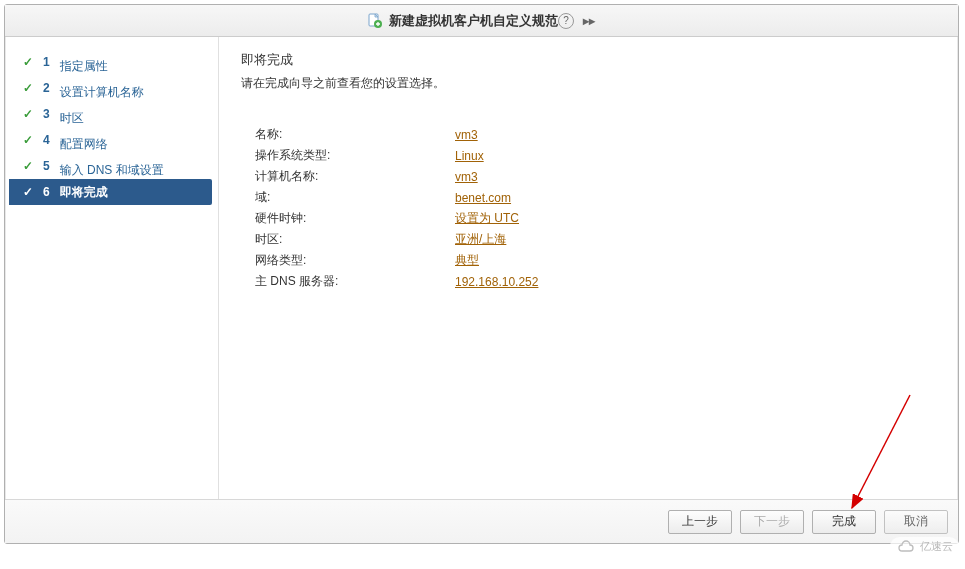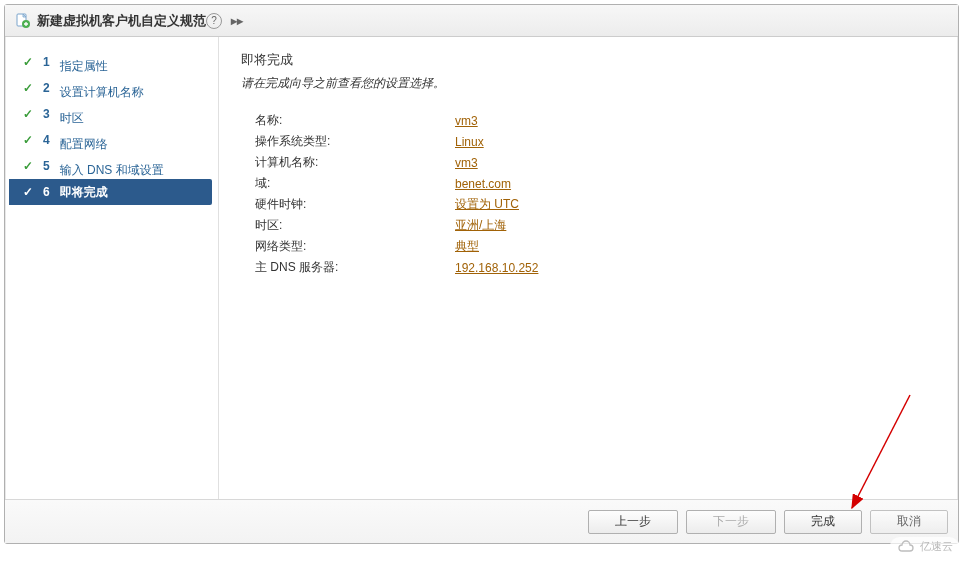--- a/index.html
+++ b/index.html
@@ -1,45 +1,45 @@
 <!DOCTYPE html>
 <html><head>
   <meta charset="utf-8">
   <style>
     * { box-sizing: border-box; margin: 0; padding: 0; }
     body { font-family: Arial, "Microsoft YaHei", sans-serif; font-size: 12px; color: #333; background: #fff; width: 965px; height: 569px; overflow: hidden; position: relative; }
     .dialog { width: 955px; height: 540px; margin: 4px; border: 1px solid #b0b0b0; border-radius: 3px; background: #fff; display: flex; flex-direction: column; box-shadow: inset 0 0 0 1px #e8e8e8; }
-    .titlebar { height: 32px; background: linear-gradient(#f7f7f7,#ececec); border-bottom: 1px solid #ccc; display: flex; align-items: center; padding: 0 10px; justify-content: flex-start; }
+    .titlebar { height: 32px; background: linear-gradient(#f7f7f7,#ececec); border-bottom: 1px solid #ccc; display: flex; align-items: center; padding: 0 10px; justify-content: center; }
     .titlebar-left { display: flex; align-items: center; gap: 6px; }
     .title-icon { width: 16px; height: 16px; display: inline-flex; align-items: center; justify-content: center; }
     .title-text { font-weight: bold; color: #333; font-size: 13px; }
     .titlebar-right { display: flex; align-items: center; gap: 8px; }
     .help-icon { width: 16px; height: 16px; border: 1px solid #999; border-radius: 50%; display: inline-flex; align-items: center; justify-content: center; color: #666; font-size: 10px; cursor: pointer; }
     .expand-icon { width: 14px; height: 14px; display: inline-flex; align-items: center; justify-content: center; cursor: pointer; color:#666; font-weight:bold; }
     .body { flex: 1; display: flex; }
     .sidebar { width: 214px; border-right: 1px solid #e0e0e0; padding: 12px 0 0 0; }
     .step { display: flex; align-items: center; height: 26px; padding: 0 10px 0 16px; gap: 8px; color: #333; }
     .step .check { width: 14px; height: 14px; display: inline-flex; align-items: center; justify-content: center; color: #3a9c3a; font-weight: bold; }
     .step .num { font-weight: bold; margin-right: 2px; }
     .step .label { white-space: nowrap; }
     .step.completed .label { color: #2a6496; margin-top: 8px; }
     .step.completed .num { color: #2a6496; }
     .step.active { background: #2c5a8c; color: #fff; border-radius: 0 2px 2px 0; margin-left: 4px; margin-right: 6px; padding-left: 12px; }
     .step.active .check { color: #fff; }
     .step.active .num { color: #fff; }
     .step.active .label { color: #fff; font-weight: bold; }
     .content { flex: 1; padding: 14px 22px; }
     .content-title { font-size: 13px; color: #333; margin-bottom: 6px; }
-    .content-subtitle { font-size: 12px; color: #333; margin-bottom: 18px; font-style: italic; }
+    .content-subtitle { font-size: 12px; color: #333; margin-bottom: 32px; }
     .summary { margin-left: 14px; }
     .summary-row { display: flex; height: 21px; align-items: center; font-size: 12px; }
     .summary-label { width: 200px; color: #333; }
     .summary-value { color: #a16207; text-decoration: underline; }
     .footer { height: 44px; border-top: 1px solid #d8d8d8; display: flex; align-items: center; justify-content: flex-end; padding: 0 10px; gap: 8px; background: linear-gradient(#fafafa,#f3f3f3); position: relative; }
-    .btn { min-width: 64px; height: 24px; border: 1px solid #b0b0b0; border-radius: 2px; background: linear-gradient(#fdfdfd,#ececec); color: #333; font-size: 12px; cursor: pointer; padding: 0 26px; }
+    .btn { min-width: 64px; height: 24px; border: 1px solid #b0b0b0; border-radius: 2px; background: linear-gradient(#fdfdfd,#ececec); color: #333; font-size: 12px; cursor: pointer; padding: 0 0; }
     .btn:disabled { color: #aaa; cursor: default; }
     .btn-cancel { opacity: 0.75; }
     .arrow-annotation { position: absolute; pointer-events: none; left: 0; top: 0; width: 965px; height: 569px; }
     .watermark { position: absolute; right: 6px; bottom: 13px; font-size: 11px; color: #b9b9b9; display: flex; align-items: center; gap: 4px; background: rgba(255,255,255,0.7); padding: 2px 6px; border-radius: 10px; }
     .watermark .wm-icon { width: 20px; height: 14px; }
   </style>
 </head>
 <body>
 
 <div class="dialog">

